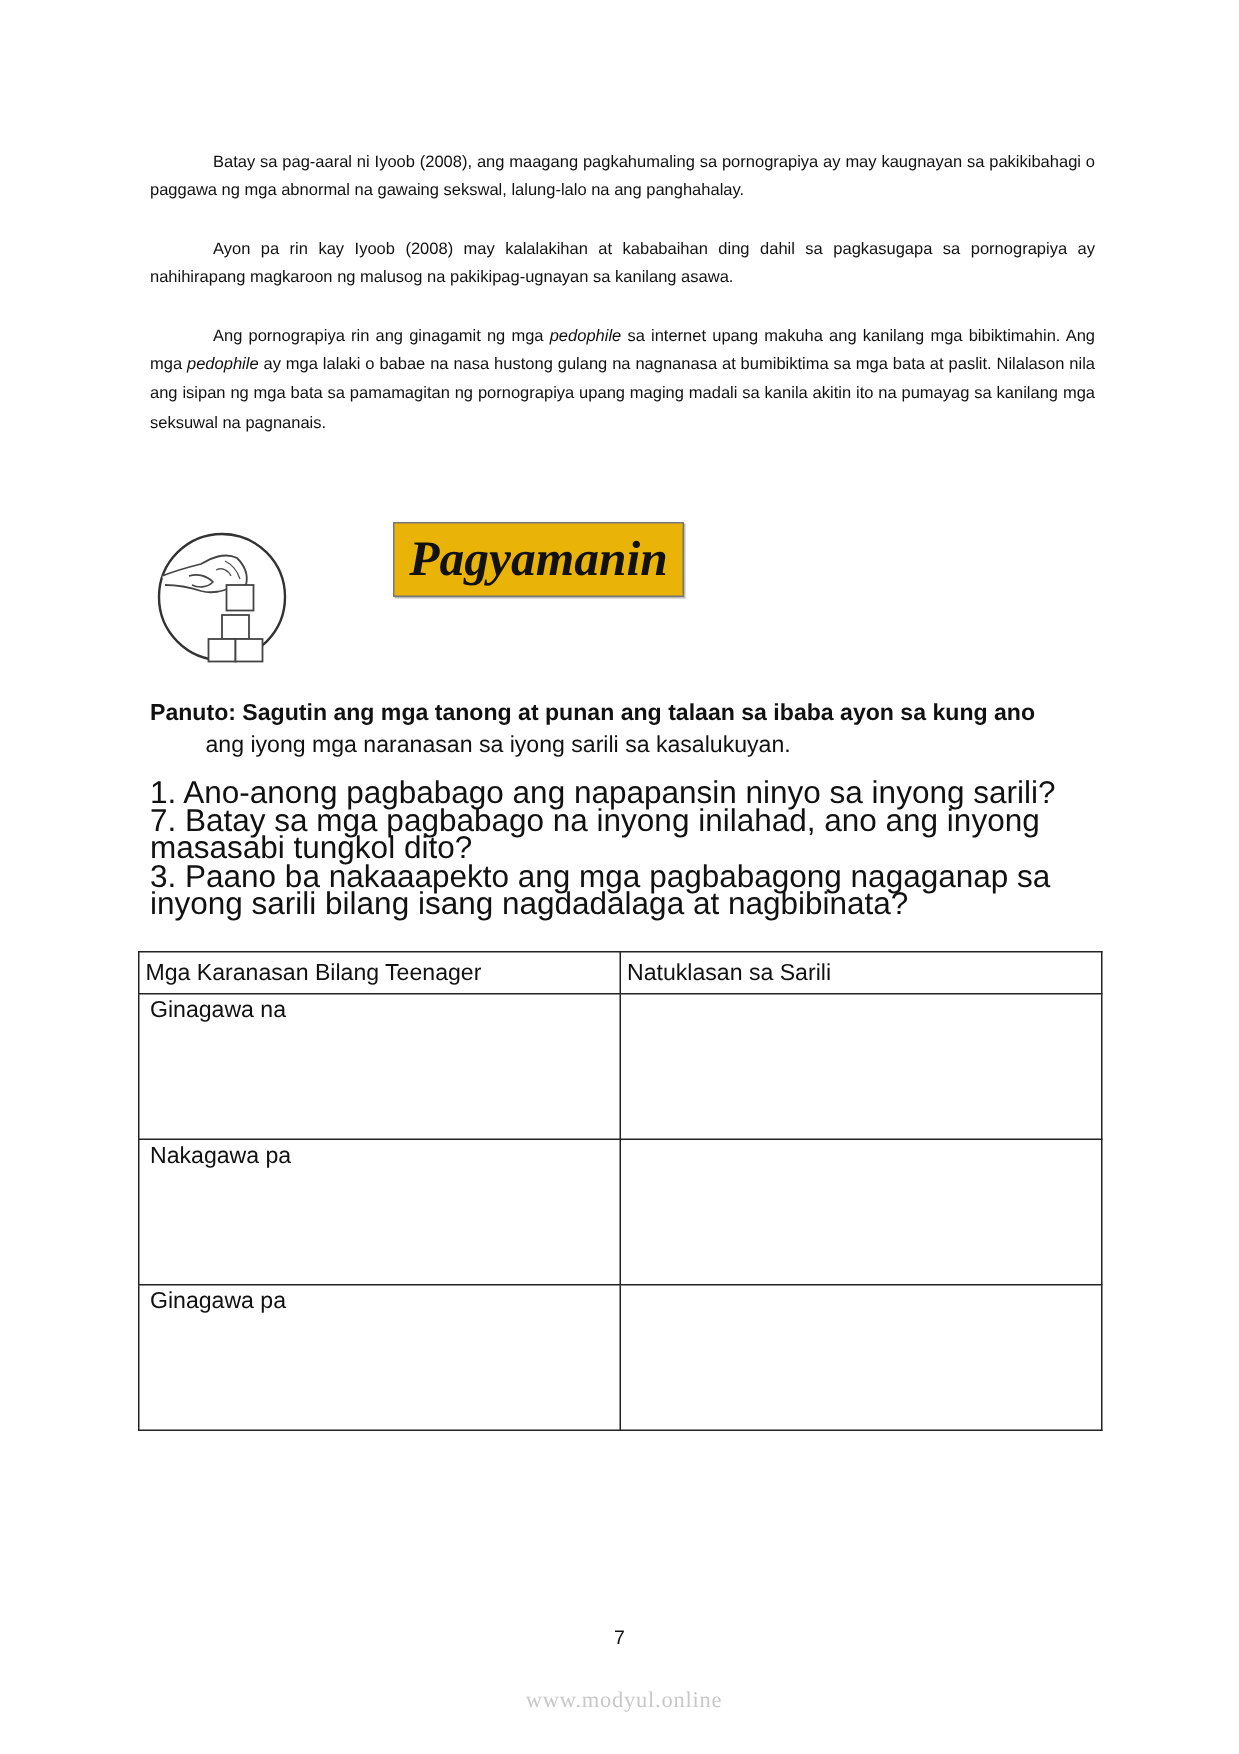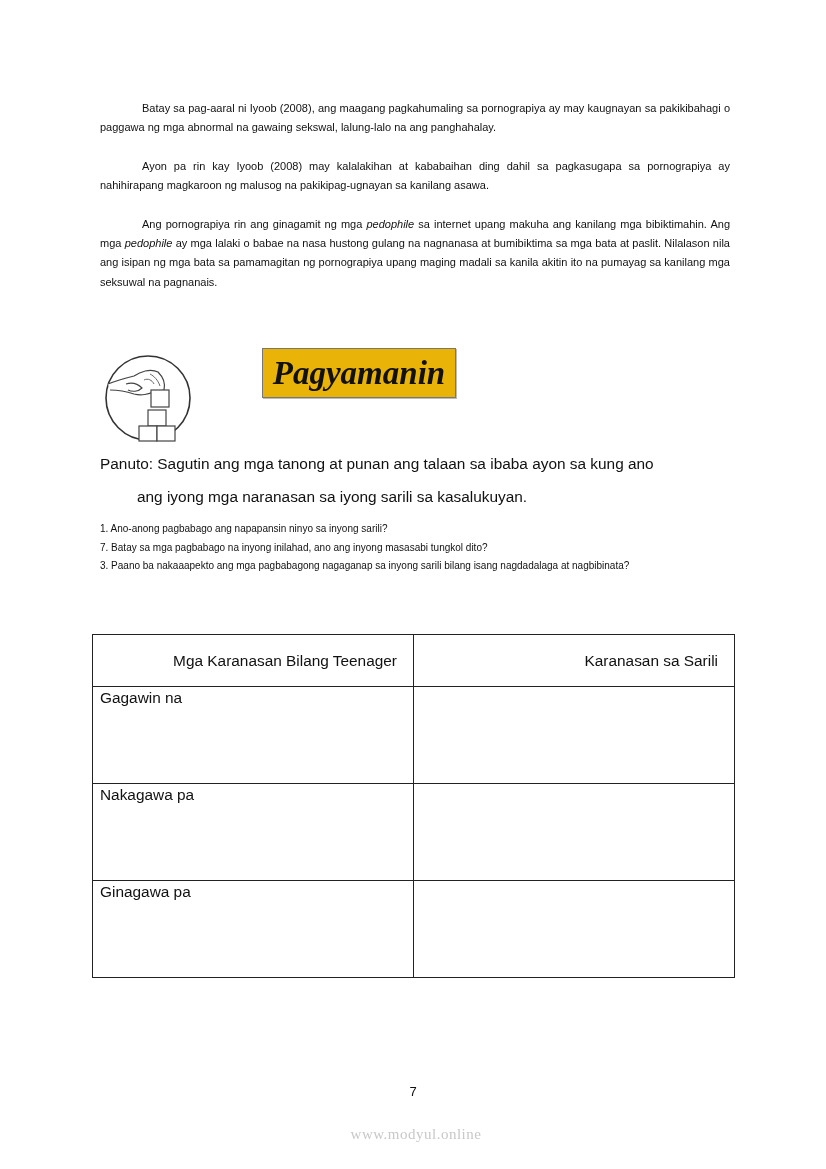--- a/index.html
+++ b/index.html
@@ -11,28 +11,28 @@
   #p1 { top: 99px; }
   #p2 { top: 157px; }
   #p3 { top: 215px; }
   .icon-circle { position: absolute; left: 104px; top: 354px; width: 88px; height: 88px; }
   .title-box { position: absolute; left: 236px; top: 348px; width: 194px; height: 50px;
                border: 1px solid #777; box-sizing: border-box; background: #eab308;
                box-shadow: 1px 1px 0 #bbb; margin-left: 26px; }
   .title-box span { display: block; text-align: center; font-family: "Liberation Serif", serif;
                     font-weight: bold; font-style: italic; font-size: 33px; line-height: 48px; color: #111; }
   .instr { position: absolute; left: 100px; width: 640px; font-size: 15.4px; margin: 0; }
-  #instr1 { top: 453px; line-height: 21px; }
+  #instr1 { top: 465px; line-height: 21px; font-weight: bold; }
   #instr2 { top: 486px; line-height: 21px; margin-left: 37px; }
-  .qlist { position: absolute; left: 100px; top: 520px; width: 630px; font-size: 10px; line-height: 18.6px; margin: 0; }
+  .qlist { position: absolute; left: 100px; top: 520px; width: 630px; font-size: 21px; line-height: 18.6px; margin: 0; }
   .qlist div { margin: 0; }
   table.grid { position: absolute; left: 92px; top: 634px; width: 643px; border-collapse: collapse;
                font-size: 15.4px; }
   table.grid th, table.grid td { border: 1px solid #222; padding: 0 7px; vertical-align: top; }
-  table.grid th { font-weight: normal; text-align: right; height: 19px; line-height: 19px; padding: 16px; margin-left: 16px; }
+  table.grid th { font-weight: normal; text-align: left; height: 19px; line-height: 19px; padding: 4px; margin-left: 16px; }
   table.grid td { height: 95px; line-height: 20px; padding-top: 1px; }
   table.grid col.c1 { width: 321px; }
   .page-num { position: absolute; left: 0; width: 826px; top: 1084px; text-align: center; font-size: 13px; }
   .watermark { position: absolute; left: 3px; width: 826px; top: 1126px; text-align: center;
                font-size: 15px; color: #c8c8c8; letter-spacing: 0.5px; font-family: Liberation Serif, serif; }
 </style>
 </head>
 <body>
 
 <p class="para" id="p1">Batay sa pag-aaral ni Iyoob (2008), ang maagang pagkahumaling sa pornograpiya ay may kaugnayan sa pakikibahagi o paggawa ng mga abnormal na gawaing sekswal, lalung-lalo na ang panghahalay.</p>
@@ -69,24 +69,24 @@
 </div>
 
 <table class="grid">
   <colgroup>
       <col class="c1">
       <col>
     </colgroup>
   <tbody>
       <tr>
     <th>Mga Karanasan Bilang Teenager</th>
-    <th>Karanasan sa Sarili</th>
+    <th>Natuklasan sa Sarili</th>
   </tr>
   <tr>
-    <td>Gagawin na</td>
+    <td>Ginagawa na</td>
     <td></td>
   </tr>
   <tr>
     <td>Nakagawa pa</td>
     <td></td>
   </tr>
   <tr>
     <td>Ginagawa pa</td>
     <td></td>
   </tr>

